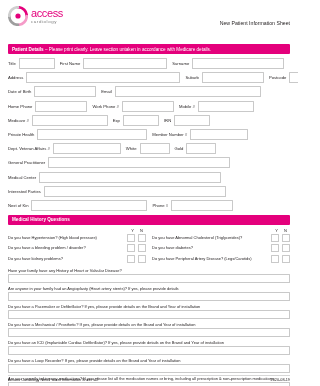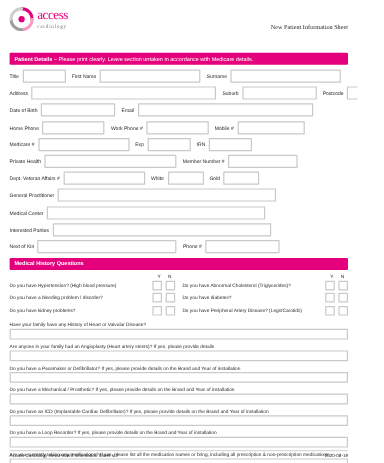--- a/index.html
+++ b/index.html
@@ -4,21 +4,21 @@
 <style>
   html,body{margin:0;padding:0;}
   body{
     width:298px;height:386px;background:#ffffff;
     font-family:"Liberation Sans", sans-serif;
     color:#231f20;overflow:hidden;
   }
   .page{position:relative;width:298px;height:386px;box-sizing:border-box;padding:6px 8px 0 8px;}
 
   
-  .header{display:flex;align-items:flex-start;height:34px;font-family:Liberation Serif, serif;}
+  .header{display:flex;align-items:flex-start;height:34px;}
   .logo{display:flex;align-items:center;gap:3px;}
   .logo-mark{position:relative;width:20px;height:20px;flex:none;}
   .logo-text{line-height:1;}
   .logo-access{
     font-size:11px;color:#e4007c;letter-spacing:-0.4px;font-weight:400;
   }
   .logo-card{
     font-size:4.4px;color:#7a7a7a;letter-spacing:0.6px;margin-top:1px;
   }
   .header-title{

